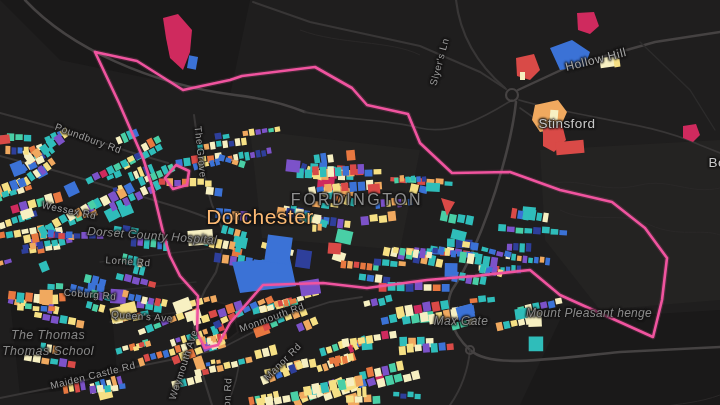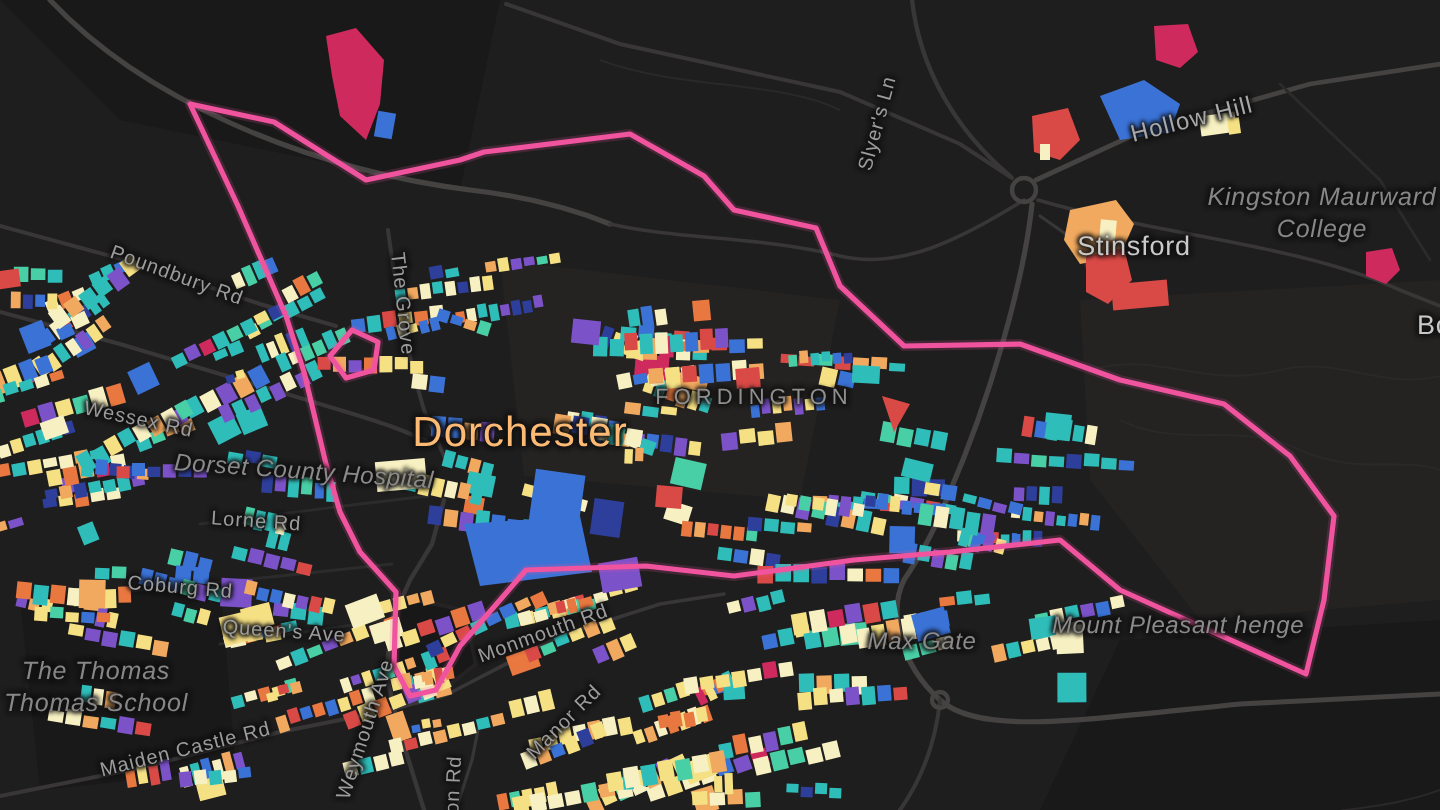--- a/index.html
+++ b/index.html
@@ -13,21 +13,21 @@
   .map-label{
     position:absolute;white-space:nowrap;transform:translate(-50%,-50%);
     text-shadow:0 1px 2px #141313,0 -1px 2px #141313,1px 0 2px #141313,-1px 0 2px #141313,0 0 3px #141313;
     line-height:1.25;text-align:center;
   }
   .road-label{font-size:10px;color:#9c9c9c;letter-spacing:.5px;}
   .road-label-big{font-size:12px;color:#a8a8a8;letter-spacing:.6px;}
   .poi-label{font-size:12px;color:#8a8a8a;font-style:italic;letter-spacing:.3px;}
   .poi-label-big{font-size:12.5px;color:#878787;font-style:italic;letter-spacing:.4px;}
   .city-label{font-size:21px;color:#fdba74;letter-spacing:.5px;}
-  .suburb-label{font-size:11px;color:#8f8f8f;letter-spacing:2.5px;margin-left:20px;}
+  .suburb-label{font-size:16px;color:#8f8f8f;letter-spacing:2.5px;}
   .village-label{font-size:13.5px;color:#c9c9c9;letter-spacing:.4px;}
 </style>
 </head>
 <body>
 
 <div id="map">
   <svg id="map-svg" width="720" height="405" viewBox="0 0 720 405">
     <g id="g-landuse">
         <polygon points="540,150 720,140 720,300 600,310 545,240" fill="#242322"></polygon>
         <polygon points="0,0 250,0 230,95 60,60" fill="#1a1919"></polygon>
@@ -1423,24 +1423,20 @@
       <div class="map-label road-label" style="left: 93px; top: 376px; transform: translate(-50%, -50%) rotate(-14deg);">Maiden Castle Rd</div>
       <div class="map-label road-label" style="left: 184px; top: 365px; transform: translate(-50%, -50%) rotate(-72deg);">Weymouth Ave</div>
       <div class="map-label road-label" style="left: 272px; top: 318px; transform: translate(-50%, -50%) rotate(-20deg);">Monmouth Rd</div>
       <div class="map-label road-label" style="left: 283px; top: 362px; transform: translate(-50%, -50%) rotate(-45deg);">Manor Rd</div>
       <div class="map-label road-label" style="left: 228px; top: 394px; transform: translate(-50%, -50%) rotate(-87deg);">ton Rd</div>
       <div class="map-label poi-label" style="left: 152px; top: 236px; transform: translate(-50%, -50%) rotate(4deg);">Dorset County Hospital</div>
       <div class="map-label poi-label-big" style="left: 48px; top: 344px; transform: translate(-50%, -50%) rotate(0deg);">
         <div>The Thomas</div>
         <div>Thomas School</div>
       </div>
-      <div class="map-label poi-label-big" style="left: 661px; top: 107px; transform: translate(-50%, -50%) rotate(0deg);">
-        <div>Kingston Maurward</div>
-        <div>College</div>
-      </div>
       <div class="map-label poi-label" style="left: 461px; top: 321px; transform: translate(-50%, -50%) rotate(0deg);">Max Gate</div>
       <div class="map-label poi-label" style="left: 553px; top: 313px; transform: translate(-50%, -50%) rotate(0deg); margin-left: 36px;">Mount Pleasant henge</div>
       <div class="map-label city-label" style="left: 260px; top: 217px; transform: translate(-50%, -50%) rotate(0deg);">Dorchester</div>
       <div class="map-label suburb-label" style="left: 357px; top: 200px; transform: translate(-50%, -50%) rotate(0deg);">FORDINGTON</div>
       <div class="map-label village-label" style="left: 567px; top: 124px; transform: translate(-50%, -50%) rotate(0deg);">Stinsford</div>
       <div class="map-label village-label" style="left: 752px; top: 155px; transform: translate(-50%, -50%) rotate(0deg);">
         <div>Lower</div>
         <div>Bockhampton</div>
       </div>
     </div>

